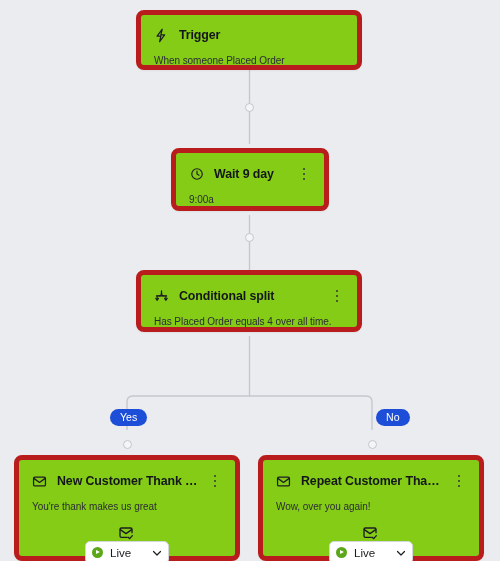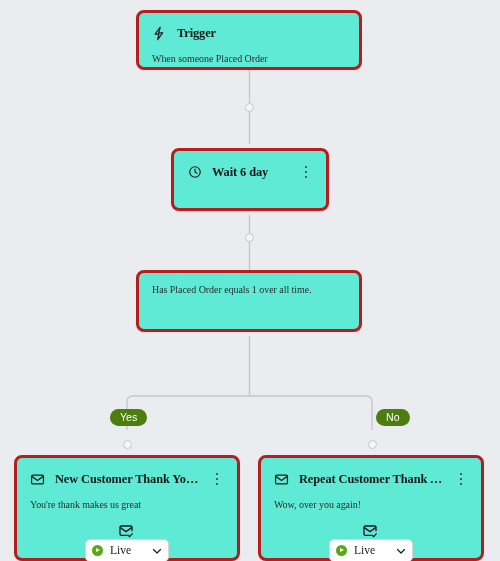--- a/index.html
+++ b/index.html
@@ -32,26 +32,25 @@
     position: absolute;
     width: 9px; height: 9px;
     border-radius: 50%;
     background: #f4f5f7;
     border: 1.3px solid #c3c6cc;
     box-sizing: border-box;
   }
   
   .card {
     position: absolute;
-    background: #5eead4;
-    border: 3px solid #b91c1c;
+    background: #84cc16;
+    border: 5px solid #b91c1c;
     border-radius: 8px;
     box-sizing: border-box;
     box-shadow: 0 1px 2px rgba(16,24,40,.05);
-    font-family: Liberation Serif, serif;
   }
   .card-head {
     display: flex;
     align-items: center;
     padding: 12px 12px 0 12px;
     box-sizing: border-box;
   }
   .card-icon {
     width: 17px;
     height: 17px;
@@ -159,21 +158,21 @@
     display: flex;
     align-items: center;
     justify-content: center;
     color: #1b1d20;
   }
   
   .pill {
     position: absolute;
     height: 17px;
     border-radius: 9px;
-    background: #4d7c0f;
+    background: #1d4ed8;
     color: #ffffff;
     font-size: 10.6px;
     line-height: 17px;
     text-align: center;
     padding: 0 10px;
     box-sizing: border-box;
     font-weight: normal;
     white-space: nowrap;
     cursor: pointer;
   }
@@ -214,31 +213,52 @@
   </div>
 
   <div class="card" style="left:171px; top:148px; width:158px; height:63px;">
     <div class="card-head">
       <span class="card-icon">
         <svg width="14" height="14" viewBox="0 0 24 24" fill="none" stroke="currentColor" stroke-width="2" stroke-linecap="round" stroke-linejoin="round">
           <circle cx="12" cy="12" r="9"></circle>
           <path d="M12 7 v5 l3.5 2"></path>
         </svg>
       </span>
-      <span class="card-title">Wait 6 day</span>
+      <span class="card-title">Wait 9 day</span>
       <span class="kebab">
         <i></i>
         <i></i>
         <i></i>
       </span>
     </div>
+    <div class="card-body">9:00a</div>
   </div>
 
   <div class="card" style="left:136px; top:270px; width:226px; height:62px;">
-    <div class="card-body">Has Placed Order equals 1 over all time.</div>
+    <div class="card-head">
+      <span class="card-icon">
+        <svg width="15" height="15" viewBox="0 0 24 24" fill="none" stroke="currentColor" stroke-width="2" stroke-linecap="round" stroke-linejoin="round">
+          <path d="M12 3 v4"></path>
+          <path d="M4 11 h16"></path>
+          <path d="M12 7 a4 4 0 0 1 -4 4"></path>
+          <path d="M12 7 a4 4 0 0 0 4 4"></path>
+          <path d="M5 11 v6"></path>
+          <path d="M19 11 v6"></path>
+          <path d="M3 15 l2 3 2-3"></path>
+          <path d="M17 15 l2 3 2-3"></path>
+        </svg>
+      </span>
+      <span class="card-title">Conditional split</span>
+      <span class="kebab">
+        <i></i>
+        <i></i>
+        <i></i>
+      </span>
+    </div>
+    <div class="card-body">Has Placed Order equals 4 over all time.</div>
   </div>
 
   <div class="pill" style="left:110px; top:409px;">Yes</div>
   <div class="pill" style="left:376px; top:409px;">No</div>
 
   <div class="card" style="left:14px; top:455px; width:226px; height:106px;">
     <div class="card-head">
       <span class="card-icon">
         <svg width="15" height="15" viewBox="0 0 24 24" fill="none" stroke="currentColor" stroke-width="2" stroke-linecap="round" stroke-linejoin="round">
           <rect x="2.5" y="5" width="19" height="14" rx="2"></rect>

